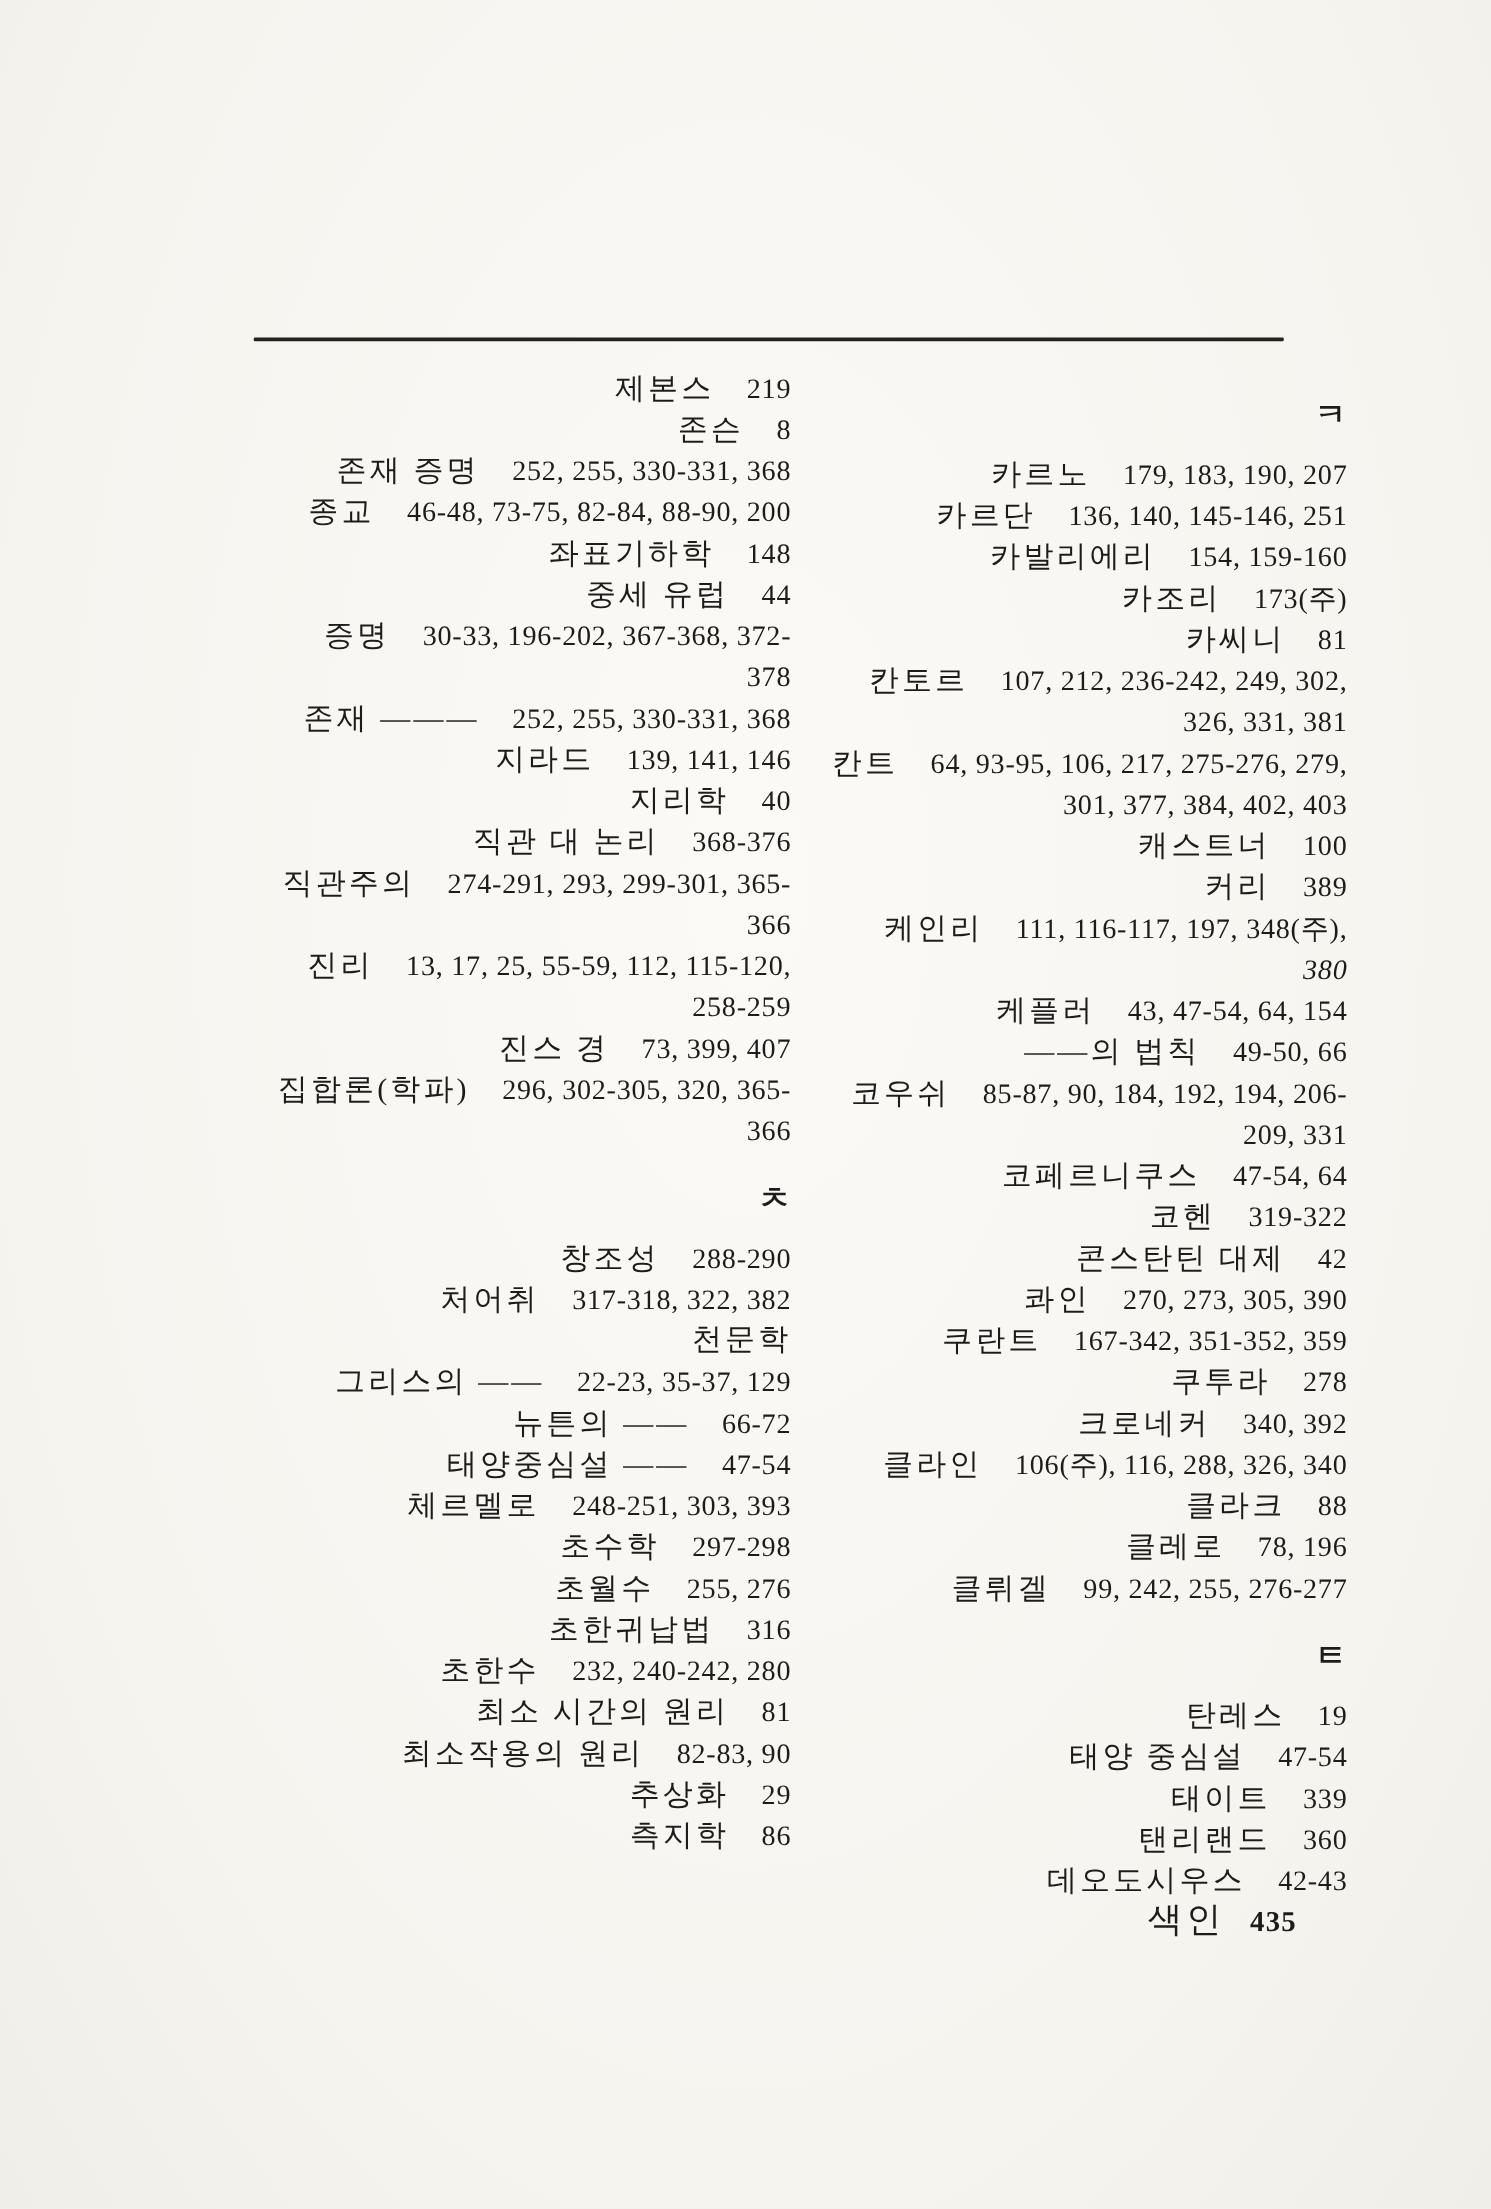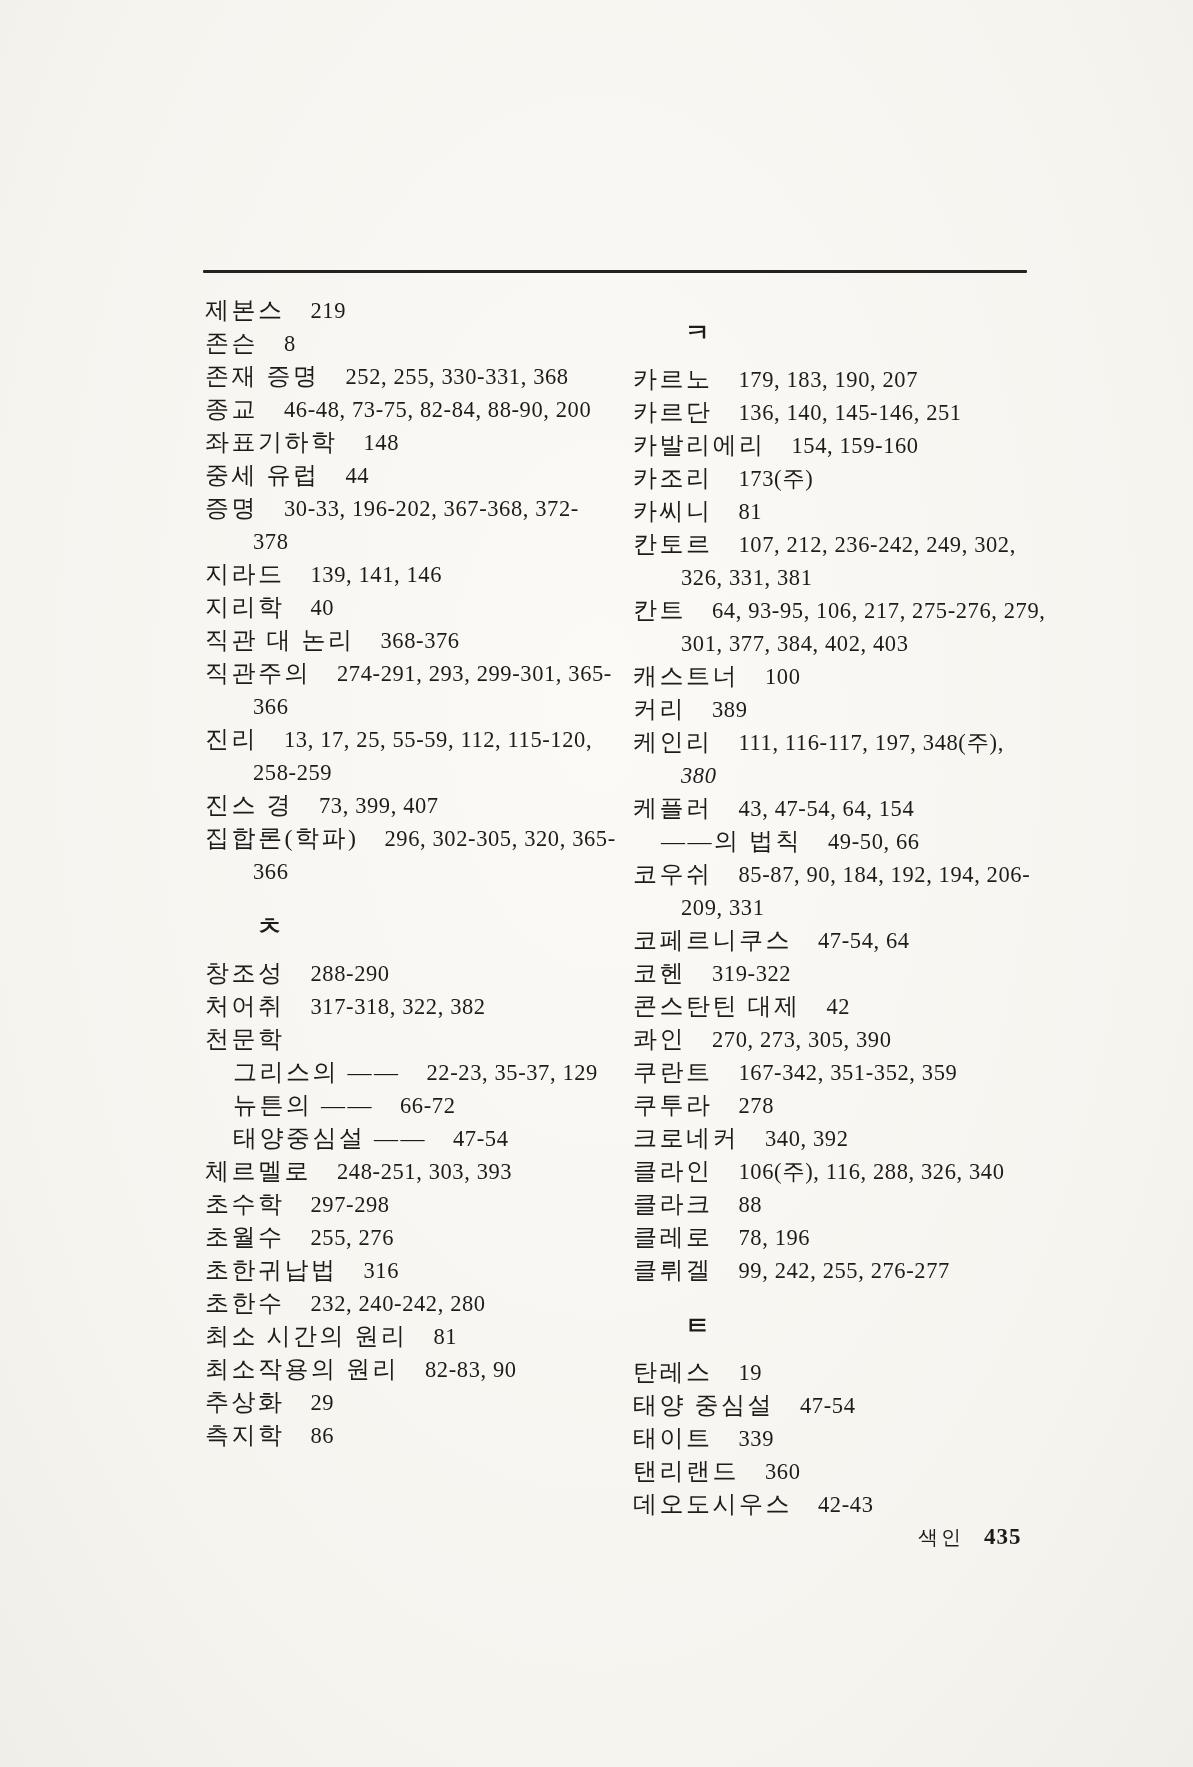--- a/index.html
+++ b/index.html
@@ -5,20 +5,21 @@
   html,body{margin:0;padding:0;background:#e9e8e4;}
   .page{
     position:relative;
     width:1193px;height:1767px;
     margin:0 auto;
     background:#f7f6f2;
     background-image:radial-gradient(ellipse at 50% 40%, #fbfaf7 0%, #f5f4ef 70%, #efeee8 100%);
     color:#1d1c1a;
     font-family:"Liberation Serif","DejaVu Serif",serif;
     overflow:hidden;
+    text-align:right;
   }
   .top-rule{
     position:absolute;left:203px;top:270px;width:824px;height:3px;
     background:#26231f;border-radius:1px;
   }
   .col{position:absolute;top:294px;}
   .col-left{left:205px;width:428px;}
   .col-right{left:633px;width:445px;}
   .line{height:33px;line-height:33px;white-space:nowrap;}
   .line .term{font-size:24px;letter-spacing:2.5px;}
@@ -26,37 +27,38 @@
   .line.lv1{padding-left:28px;}
   .line.lv2{padding-left:48px;}
   .line.lv2 .pages{margin-left:0;}
   .section{
     height:33px;line-height:33px;margin:22px 0 14px 0;
     padding-left:52px;font-size:25px;font-weight:bold;letter-spacing:1px;
   }
   .footer{
     position:absolute;left:918px;top:1520px;height:33px;line-height:33px;white-space:nowrap;
   }
-  .footer .footer-label{font-size:20px;letter-spacing:3px;}
+  .footer .footer-label{font-size:28px;letter-spacing:3px;}
   .footer .footer-num{font-size:23px;font-weight:bold;margin-left:20px;letter-spacing:1px;}
 </style>
 </head>
 <body>
 
 <div class="page">
   <div class="top-rule"></div>
   <div class="col col-left">
       <div class="line"><span class="term">제본스</span><span class="pages">219</span></div>
       <div class="line"><span class="term">존슨</span><span class="pages">8</span></div>
       <div class="line"><span class="term">존재 증명</span><span class="pages">252, 255, 330-331, 368</span></div>
       <div class="line"><span class="term">종교</span><span class="pages">46-48, 73-75, 82-84, 88-90, 200</span></div>
       <div class="line"><span class="term">좌표기하학</span><span class="pages">148</span></div>
       <div class="line"><span class="term">중세 유럽</span><span class="pages">44</span></div>
       <div class="line"><span class="term">증명</span><span class="pages">30-33, 196-202, 367-368, 372-</span></div>
       <div class="line lv2"><span class="pages cont" style="margin-left: 0px;">378</span></div>
+      <div class="line lv1"><span class="term">존재 ———</span><span class="pages">252, 255, 330-331, 368</span></div>
       <div class="line"><span class="term">지라드</span><span class="pages">139, 141, 146</span></div>
       <div class="line"><span class="term">지리학</span><span class="pages">40</span></div>
       <div class="line"><span class="term">직관 대 논리</span><span class="pages">368-376</span></div>
       <div class="line"><span class="term">직관주의</span><span class="pages">274-291, 293, 299-301, 365-</span></div>
       <div class="line lv2"><span class="pages cont" style="margin-left: 0px;">366</span></div>
       <div class="line"><span class="term">진리</span><span class="pages">13, 17, 25, 55-59, 112, 115-120,</span></div>
       <div class="line lv2"><span class="pages cont" style="margin-left: 0px;">258-259</span></div>
       <div class="line"><span class="term">진스 경</span><span class="pages">73, 399, 407</span></div>
       <div class="line"><span class="term">집합론(학파)</span><span class="pages">296, 302-305, 320, 365-</span></div>
       <div class="line lv2"><span class="pages cont" style="margin-left: 0px;">366</span></div>

